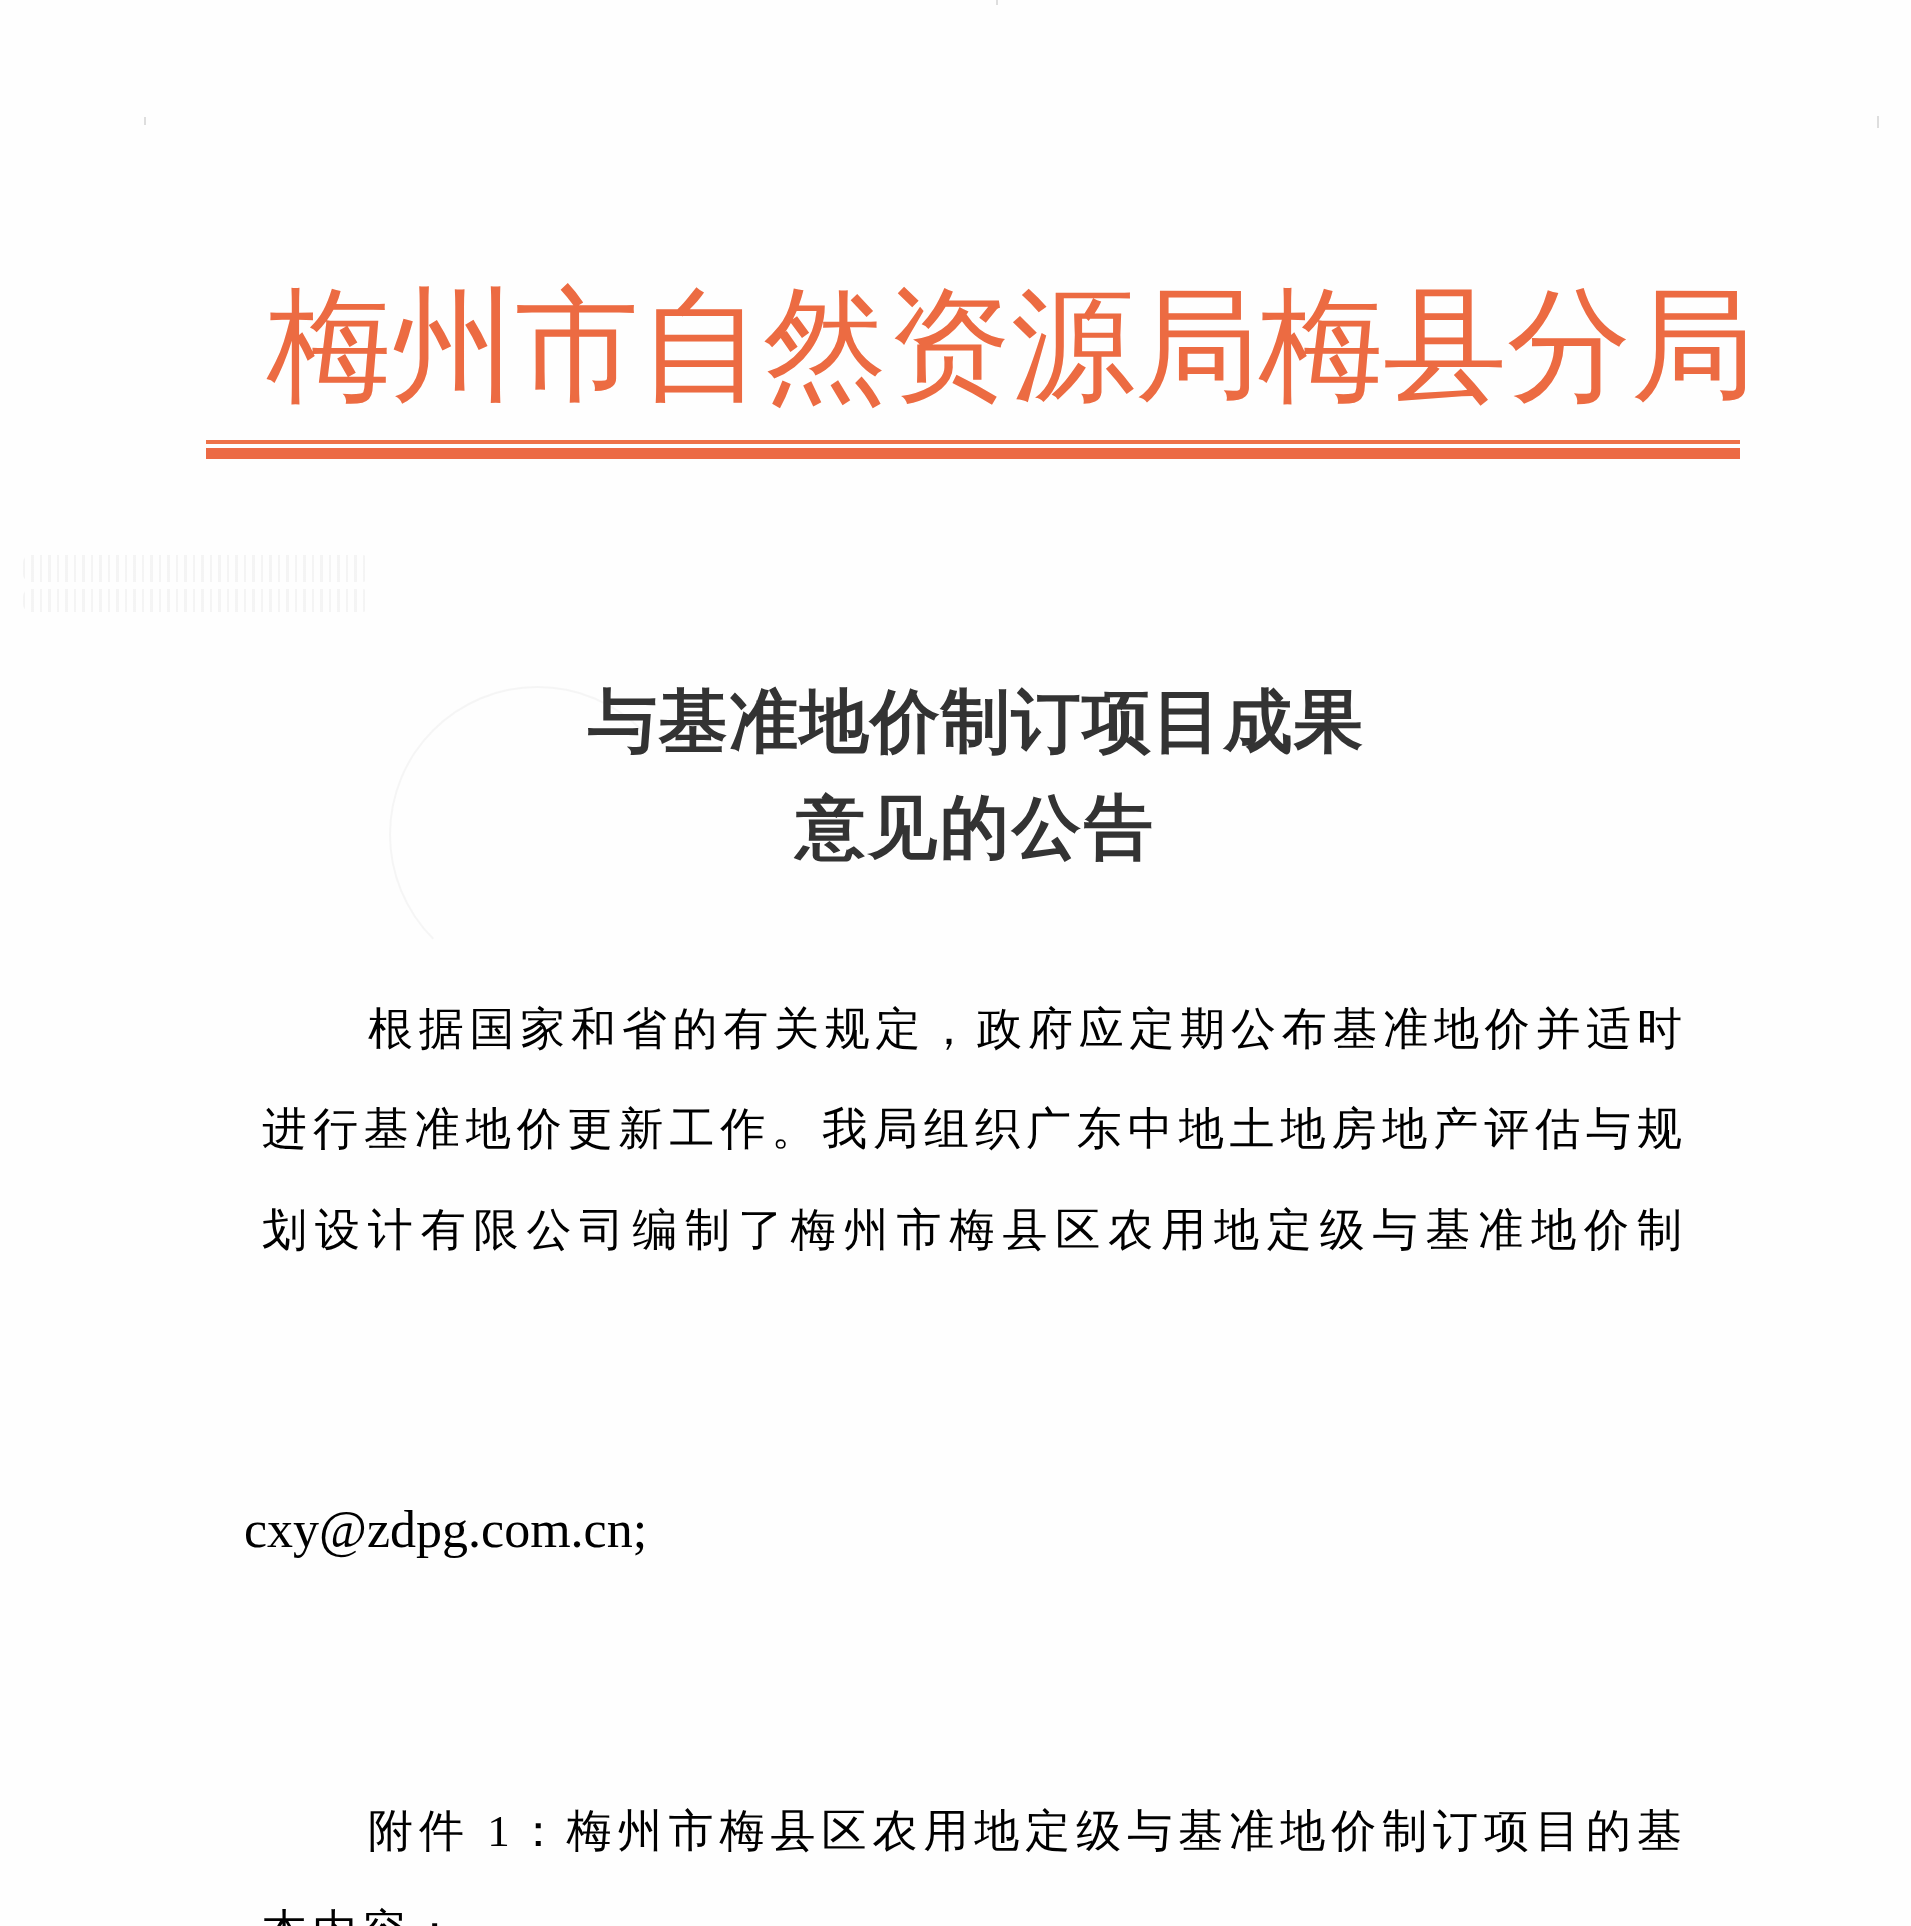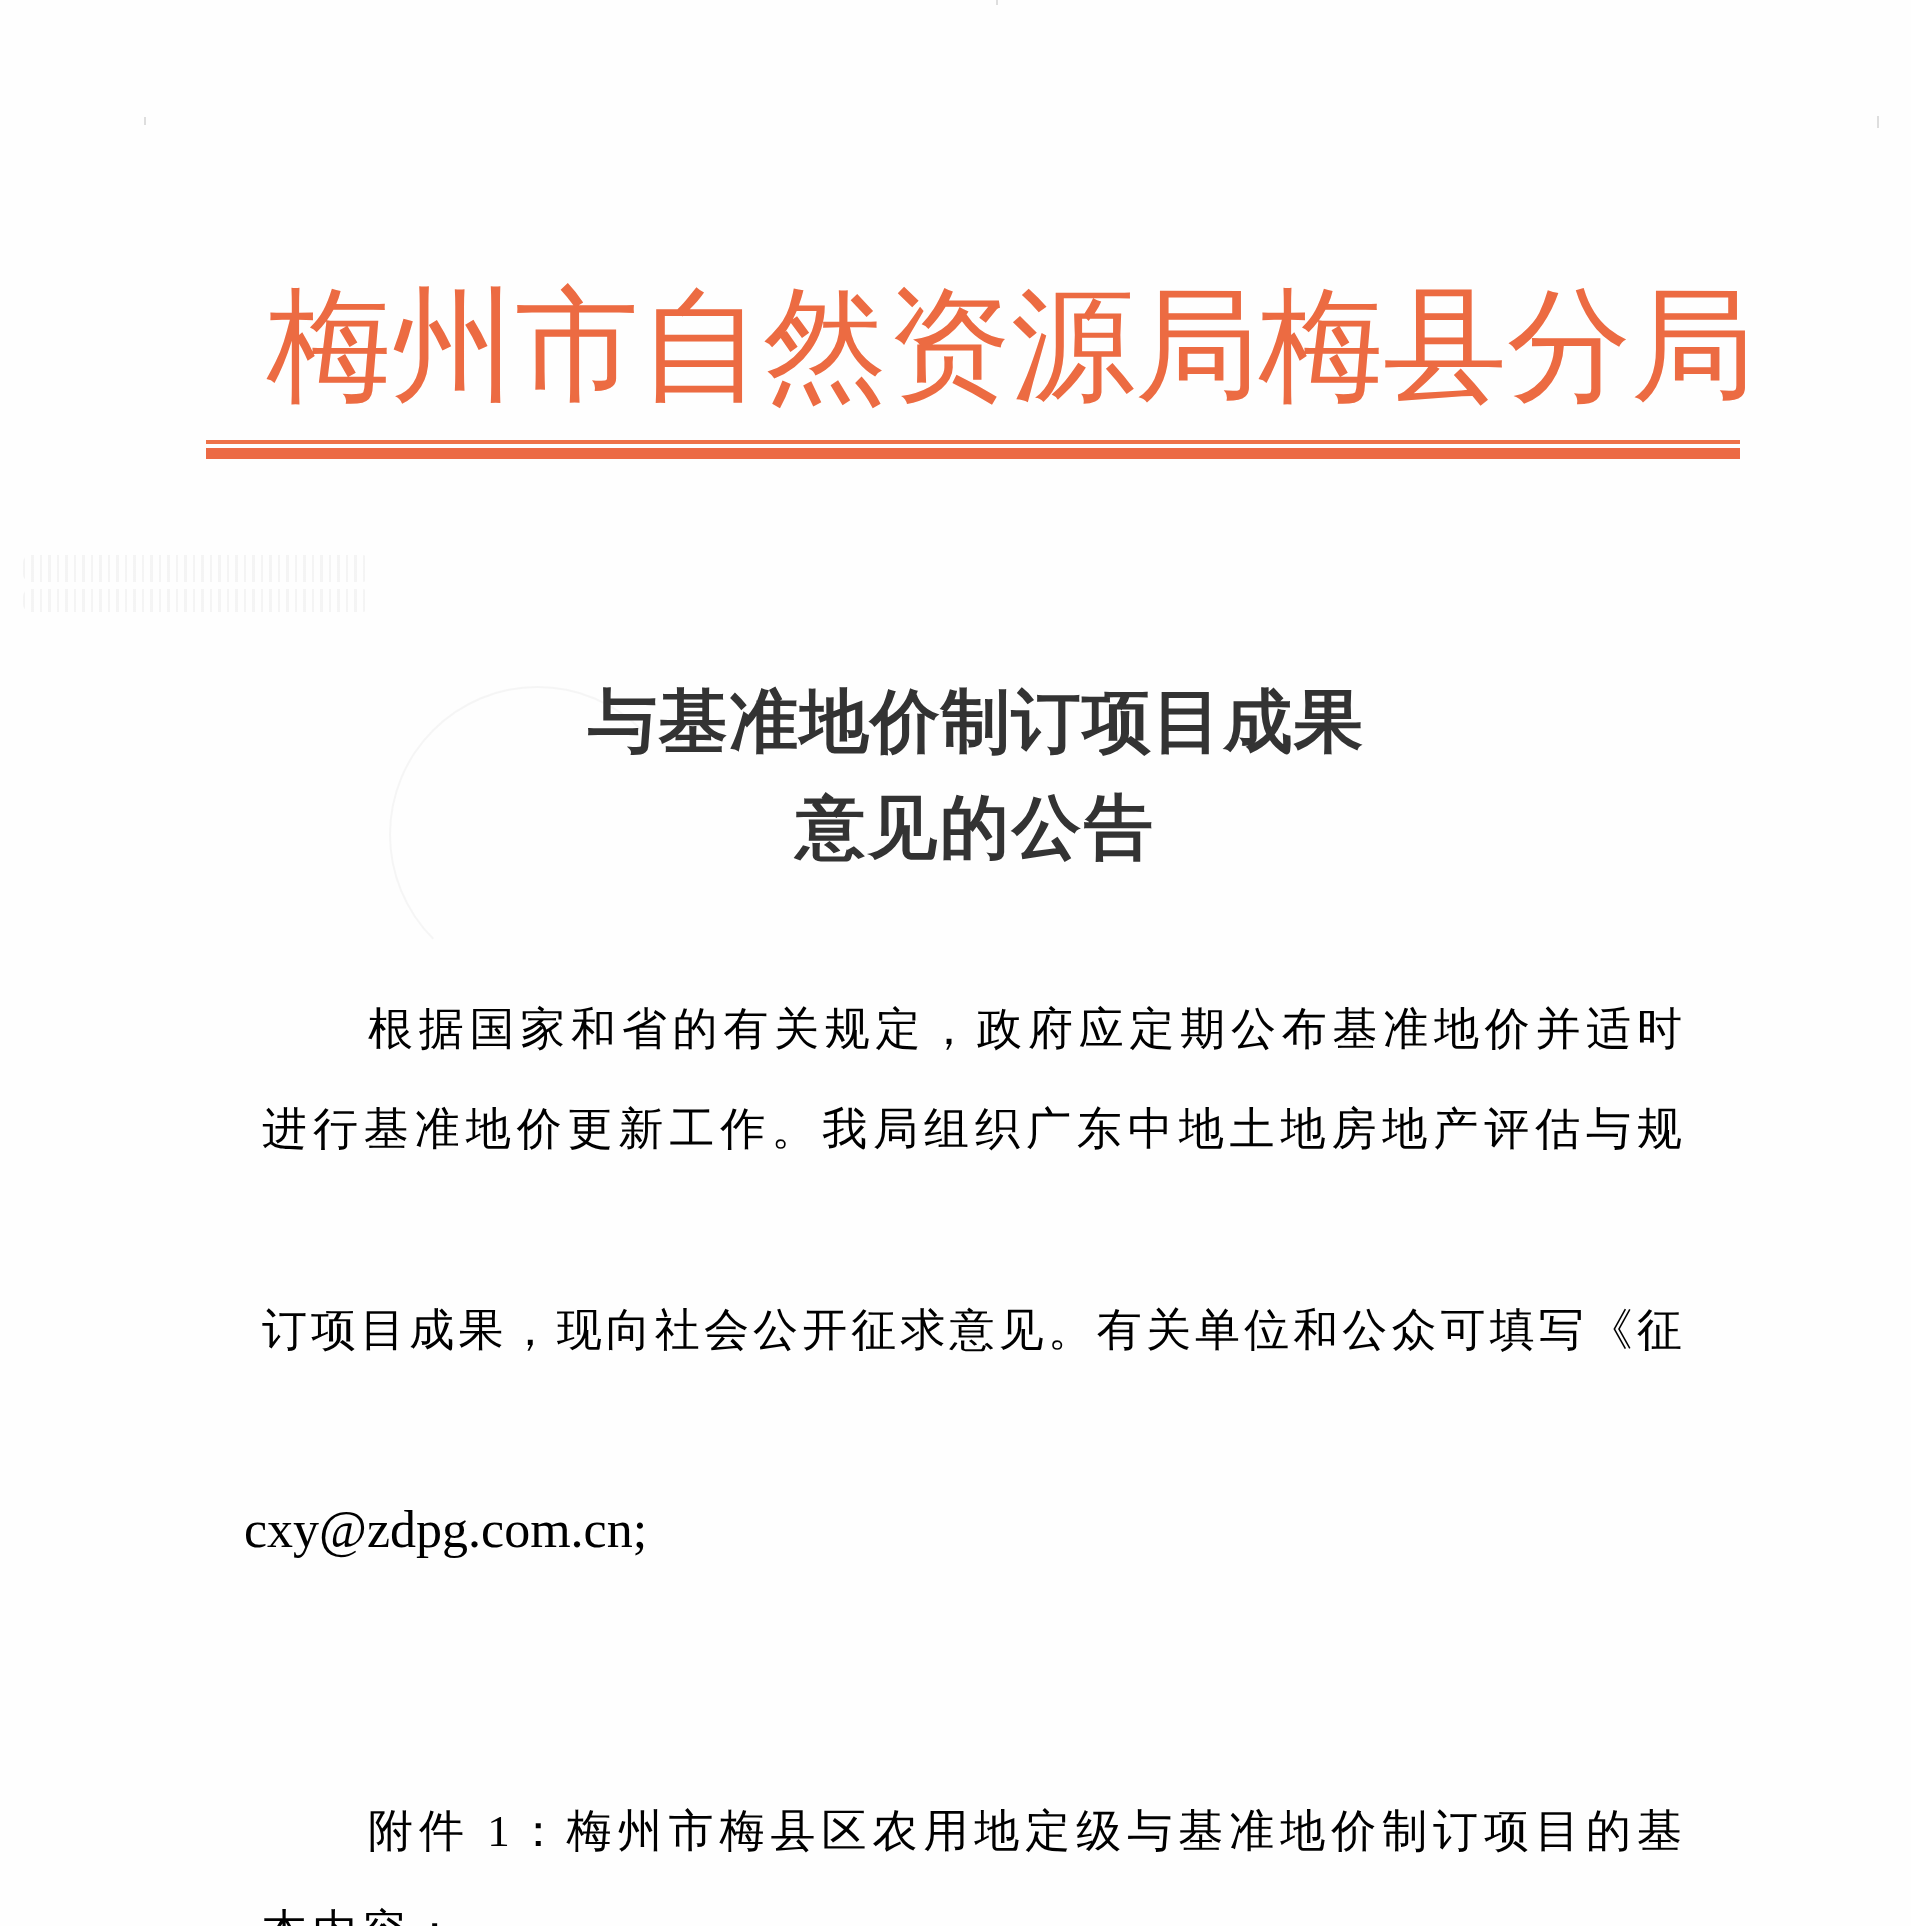--- a/index.html
+++ b/index.html
@@ -137,21 +137,21 @@
 
   <div class="abs letterhead-title">梅州市自然资源局梅县分局</div>
   <div class="abs rule-thin"></div>
   <div class="abs rule-thick"></div>
 
   <div class="abs notice-title nt-2">与基准地价制订项目成果</div>
   <div class="abs notice-title nt-3">意见的公告</div>
 
   <div class="abs body-line indent-full" style="top:979px;">根据国家和省的有关规定，政府应定期公布基准地价并适时</div>
   <div class="abs body-line full" style="top:1079px;">进行基准地价更新工作。我局组织广东中地土地房地产评估与规</div>
-  <div class="abs body-line full" style="top:1280px;">订项目成果，现向社会公开征求意见。有关单位和公众可填写《征</div>
+  <div class="abs body-line full" style="top:1180px;">划设计有限公司编制了梅州市梅县区农用地定级与基准地价制</div>
   <div class="abs body-line email" style="top:1480px;">cxy@zdpg.com.cn;</div>
 
 
   <div class="abs body-line indent-full" style="top:1781px;">附件 1：梅州市梅县区农用地定级与基准地价制订项目的基</div>
   <div class="abs body-line short" style="top:1881px;">本内容；</div>
 
 </div>
 
 
 </body></html>

